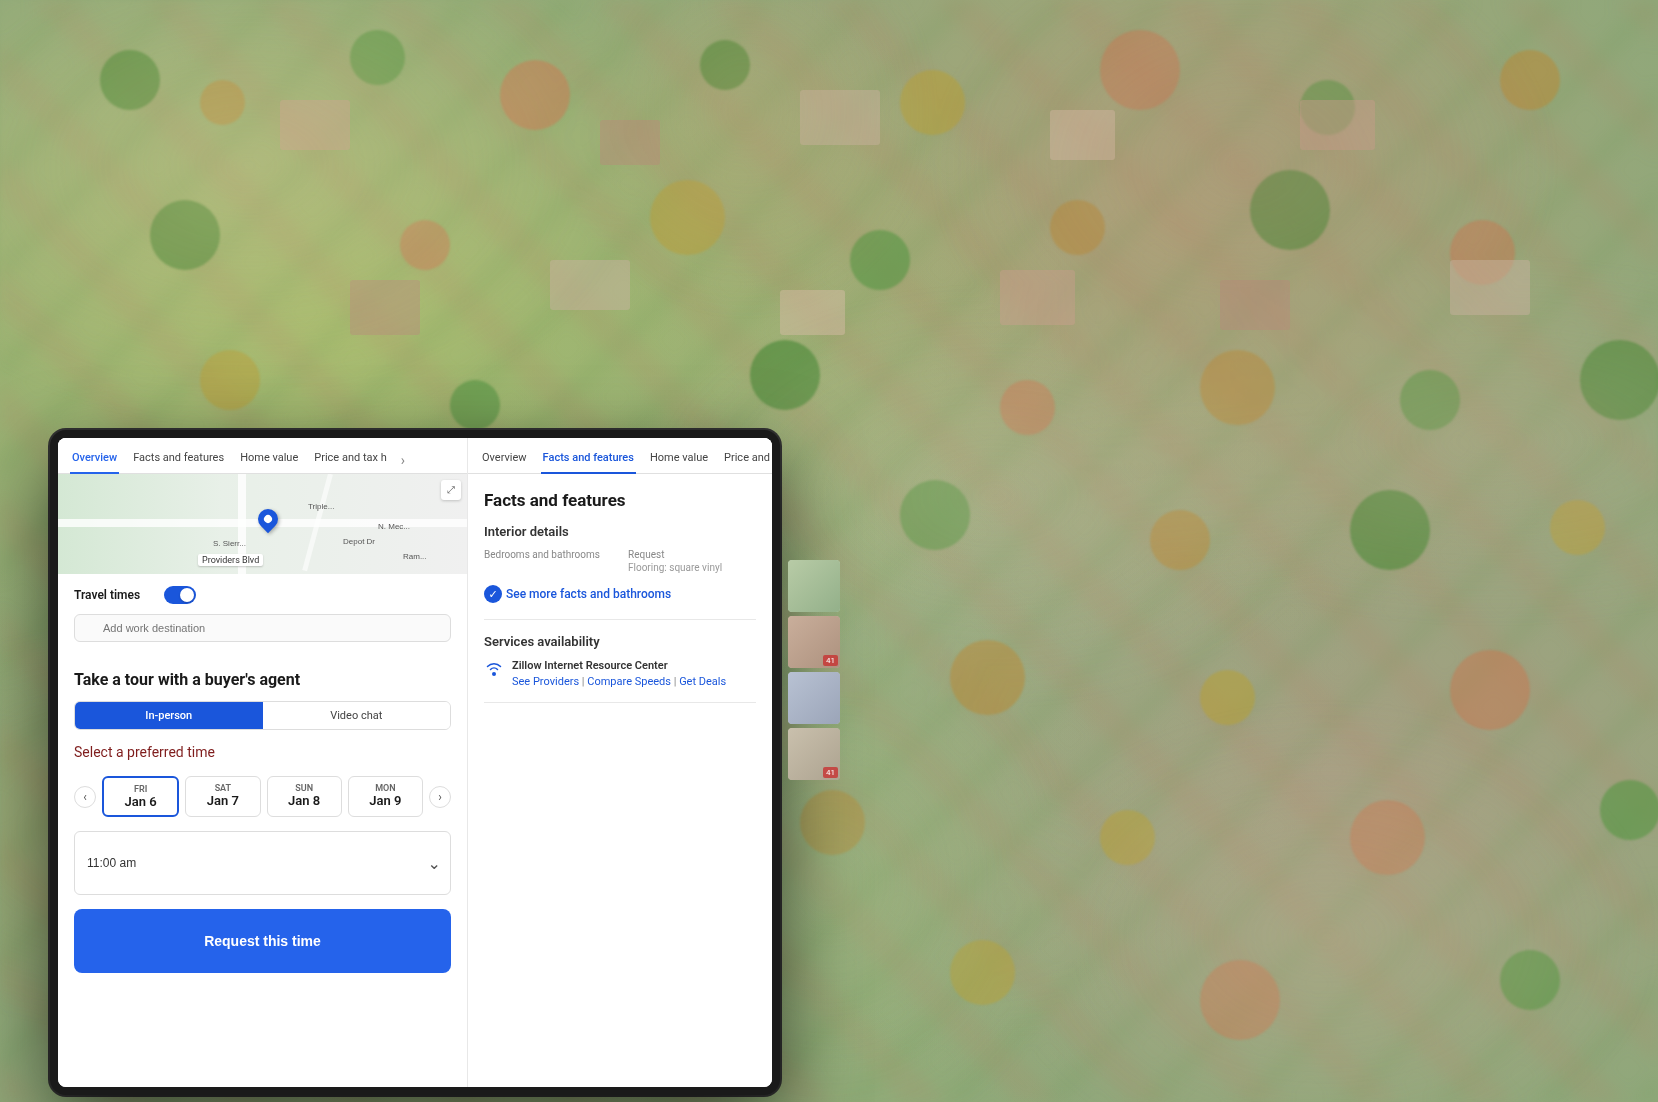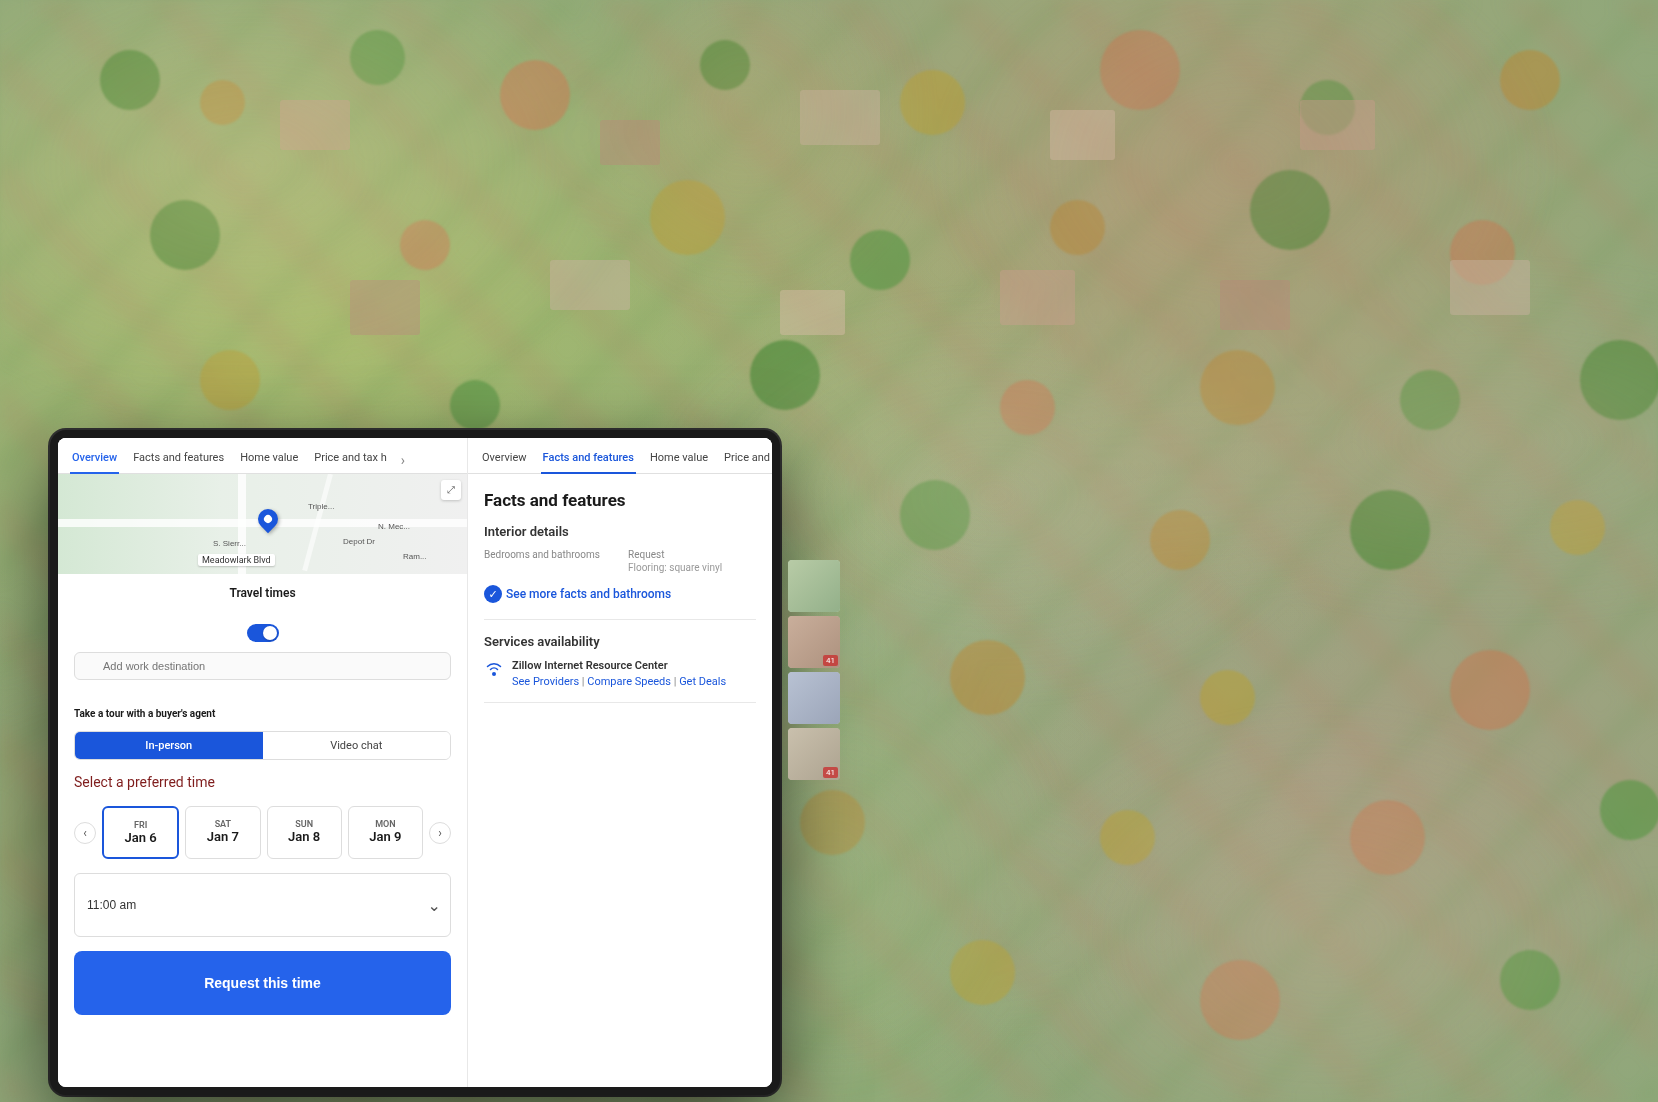--- a/index.html
+++ b/index.html
@@ -215,21 +215,20 @@
       flex: 1;
       overflow-y: auto;
       padding: 12px 16px;
     }
 
     .travel-times-row {
       display: flex;
       align-items: center;
       gap: 24px;
       margin-bottom: 10px;
-      flex-direction: column;
     }
 
     .travel-times-label {
       font-size: 12px;
       font-weight: 600;
       color: #1a1a1a;
     }
 
     .toggle {
       width: 32px;
@@ -272,21 +271,21 @@
     .work-input-icon {
       position: absolute;
       left: 8px;
       top: 50%;
       transform: translateY(-50%);
       color: #888;
       font-size: 12px;
     }
 
     .tour-heading {
-      font-size: 10px;
+      font-size: 16px;
       font-weight: 700;
       color: #1a1a1a;
       margin-bottom: 12px;
     }
 
     .tour-tabs {
       display: flex;
       border: 1px solid #ddd;
       border-radius: 6px;
       overflow: hidden;
@@ -339,21 +338,21 @@
     .dates-row {
       display: flex;
       gap: 6px;
       flex: 1;
     }
 
     .date-card {
       flex: 1;
       border: 1px solid #ddd;
       border-radius: 6px;
-      padding: 12px 4px;
+      padding: 6px 4px;
       text-align: center;
       cursor: pointer;
       background: #fff;
     }
 
     .date-card.selected {
       border-color: #1a56db;
       border-width: 2px;
     }
 
@@ -701,21 +700,21 @@
         <div class="map-road map-road-v" style="left:270px;width:5px;opacity:0.6;transform:rotate(15deg);transform-origin:top;"></div>
 
         <svg style="position:absolute;inset:0;width:100%;height:100%;">
           <text x="155" y="72" font-size="8" fill="#555" font-family="sans-serif">S. Sierr...</text>
           <text x="250" y="35" font-size="8" fill="#555" font-family="sans-serif">Triple...</text>
           <text x="285" y="70" font-size="8" fill="#555" font-family="sans-serif">Depot Dr</text>
           <text x="320" y="55" font-size="8" fill="#555" font-family="sans-serif">N. Mec...</text>
           <text x="345" y="85" font-size="8" fill="#555" font-family="sans-serif">Ram...</text>
         </svg>
         <div class="map-pin"></div>
-        <div class="map-label">Meadowlark Blvd</div>
+        <div class="map-label">Providers Blvd</div>
         <div class="map-expand">
           <span style="font-size:10px;color:#555;">⤢</span>
         </div>
       </div>
 
       <div class="left-panel-content">
         
         
         <div class="travel-times-row">
           <span class="travel-times-label">Travel times</span>

